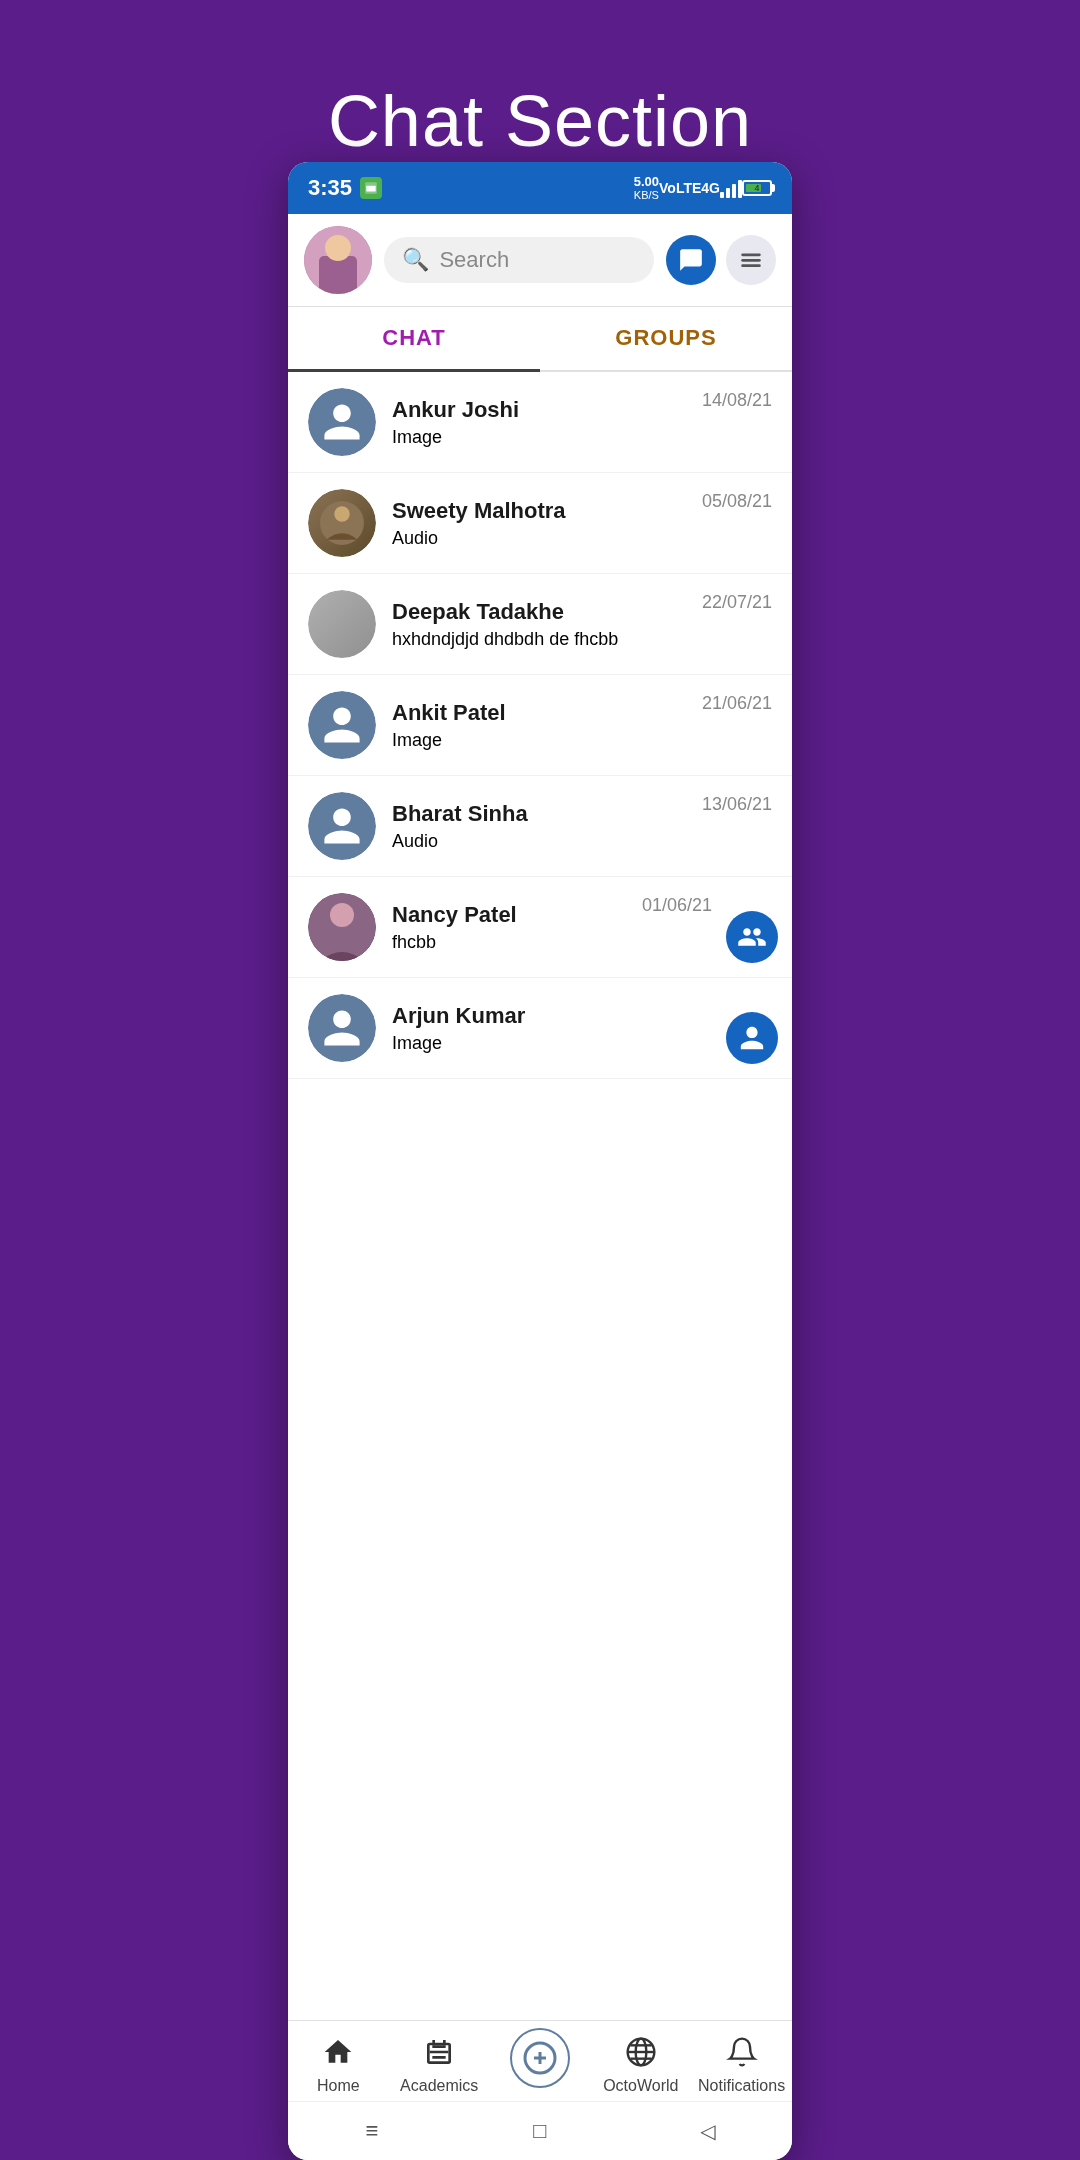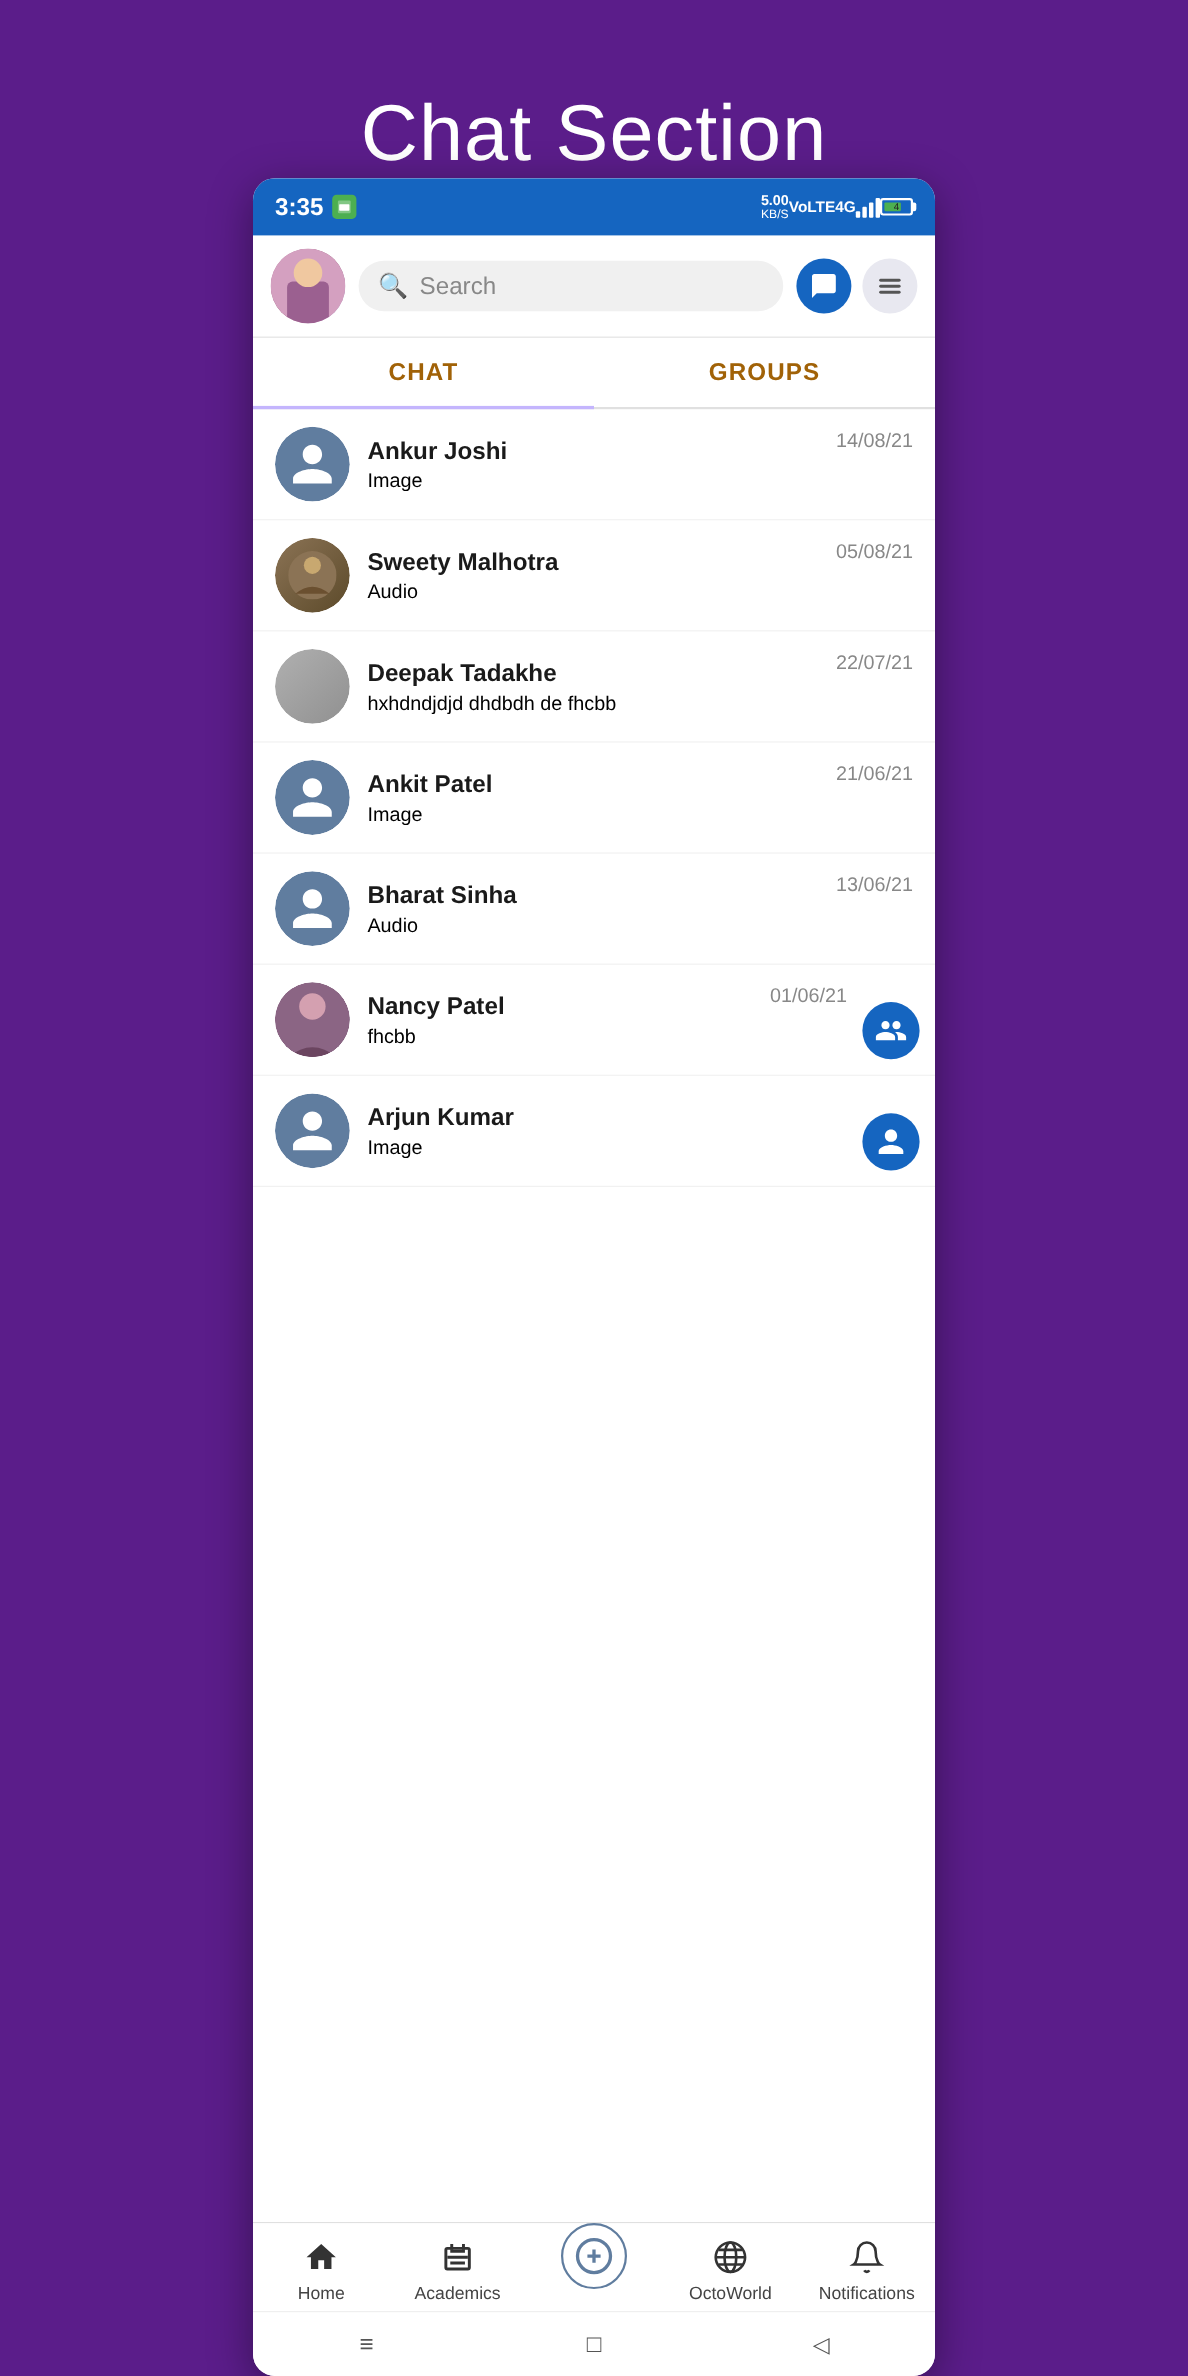--- a/index.html
+++ b/index.html
@@ -16,21 +16,21 @@
 
     .page-title {
       color: white;
       font-size: 72px;
       font-weight: 400;
       margin-top: 80px;
       letter-spacing: 1px;
     }
 
     .phone-container {
-      width: 620px;
+      width: 504px;
       background: white;
       border-radius: 20px;
       overflow: hidden;
       box-shadow: 0 10px 40px rgba(0,0,0,0.4);
       flex: 1;
       display: flex;
       flex-direction: column;
     }
 
     
@@ -183,22 +183,22 @@
       flex: 1;
       text-align: center;
       padding: 18px 0;
       font-size: 22px;
       font-weight: 600;
       cursor: pointer;
       color: #a16207;
       letter-spacing: 1px;
     }
     .tab.active {
-      color: #a16207;
-      border-bottom: 3px solid #c4b5fd;
+      color: #a21caf;
+      border-bottom: 3px solid #404040;
       margin-bottom: -2px;
     }
 
     
     .chat-list {
       flex: 1;
       overflow-y: auto;
     }
     .chat-item {
       display: flex;
@@ -286,21 +286,21 @@
     }
     .avatar-deepak {
       background: linear-gradient(135deg, #b0b0b0 0%, #909090 100%);
     }
 
     
     .bottom-nav {
       background: white;
       border-top: 1px solid #e0e0e0;
       display: flex;
-      align-items: flex-start;
+      align-items: center;
       justify-content: space-around;
       padding: 10px 0 6px;
     }
     .nav-item {
       display: flex;
       flex-direction: column;
       align-items: center;
       gap: 4px;
       cursor: pointer;
       min-width: 90px;

